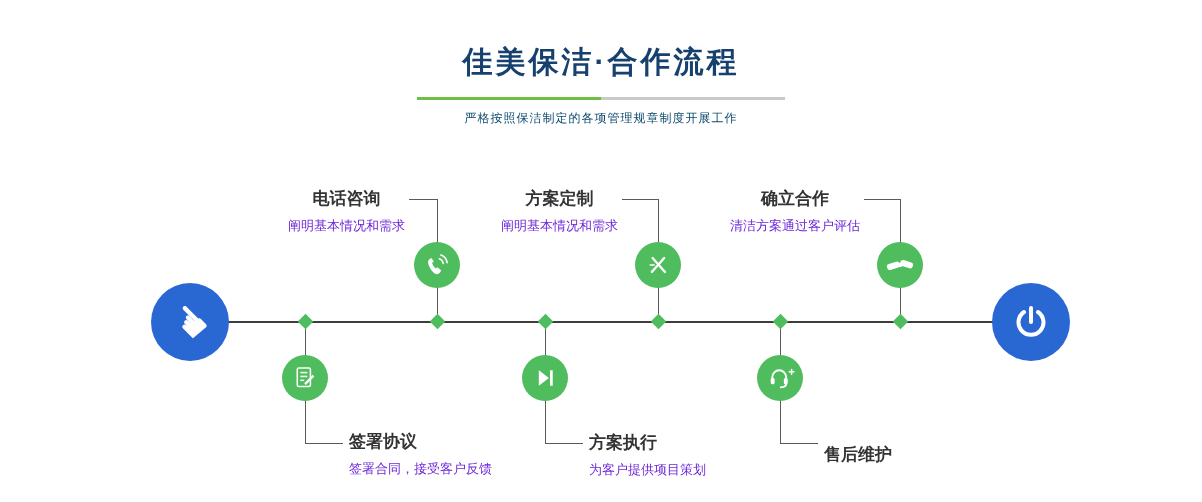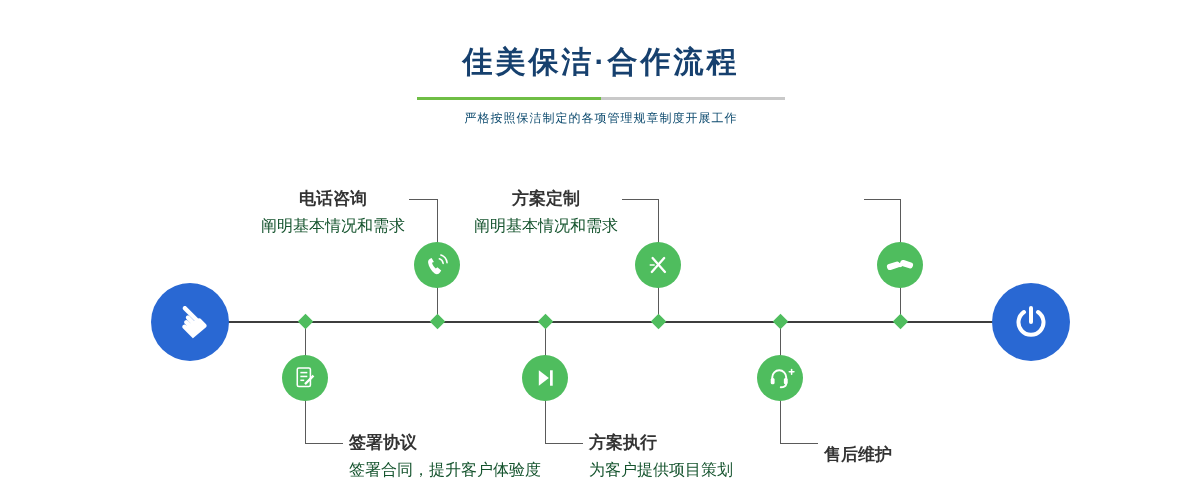--- a/index.html
+++ b/index.html
@@ -21,21 +21,21 @@
   .diamond{position:absolute;width:11px;height:11px;background:#4fbd5e;
            transform:rotate(45deg);z-index:2;}
 
   .endpoint{position:absolute;width:78px;height:78px;border-radius:50%;
             background:#2968d3;display:flex;align-items:center;justify-content:center;z-index:3;}
   .node{position:absolute;width:46px;height:46px;border-radius:50%;
         background:#4fbd5e;display:flex;align-items:center;justify-content:center;z-index:3;}
 
   .label{position:absolute;z-index:2;white-space:nowrap;}
   .label .t{font-size:17px;font-weight:bold;color:#333333;line-height:22px;}
-  .label .d{font-size:16px;color:#14532d;margin-top:7px;line-height:18px;}
+  .label .d{font-size:13px;color:#6d28d9;margin-top:7px;line-height:18px;}
   .label.top{text-align:center;}
   .label.bottom{text-align:left;}
 
   .hand{color:#ffffff;font-size:42px;line-height:1;display:inline-block;
         transform:rotate(45deg);}
   svg{display:block;}
 </style>
 </head>
 <body>
 
@@ -145,24 +145,28 @@
   </div>
 
   <div class="label top" style="right:797px;top:188px;">
     <div class="t">电话咨询</div>
     <div class="d">阐明基本情况和需求</div>
   </div>
   <div class="label top" style="right:584px;top:188px;">
     <div class="t">方案定制</div>
     <div class="d">阐明基本情况和需求</div>
   </div>
+  <div class="label top" style="right:342px;top:188px;">
+    <div class="t">确立合作</div>
+    <div class="d">清洁方案通过客户评估</div>
+  </div>
 
-  <div class="label bottom" style="left:349px;top:432px;">
+  <div class="label bottom" style="left:349px;top:432px;font-family:Liberation Mono, monospace;">
     <div class="t">签署协议</div>
-    <div class="d">签署合同，提升客户体验度</div>
+    <div class="d">签署合同，接受客户反馈</div>
   </div>
   <div class="label bottom" style="left:589px;top:432px;">
     <div class="t">方案执行</div>
     <div class="d">为客户提供项目策划</div>
   </div>
   <div class="label bottom" style="left:824px;top:444px;">
     <div class="t">售后维护</div>
   </div>
 
 </div>

